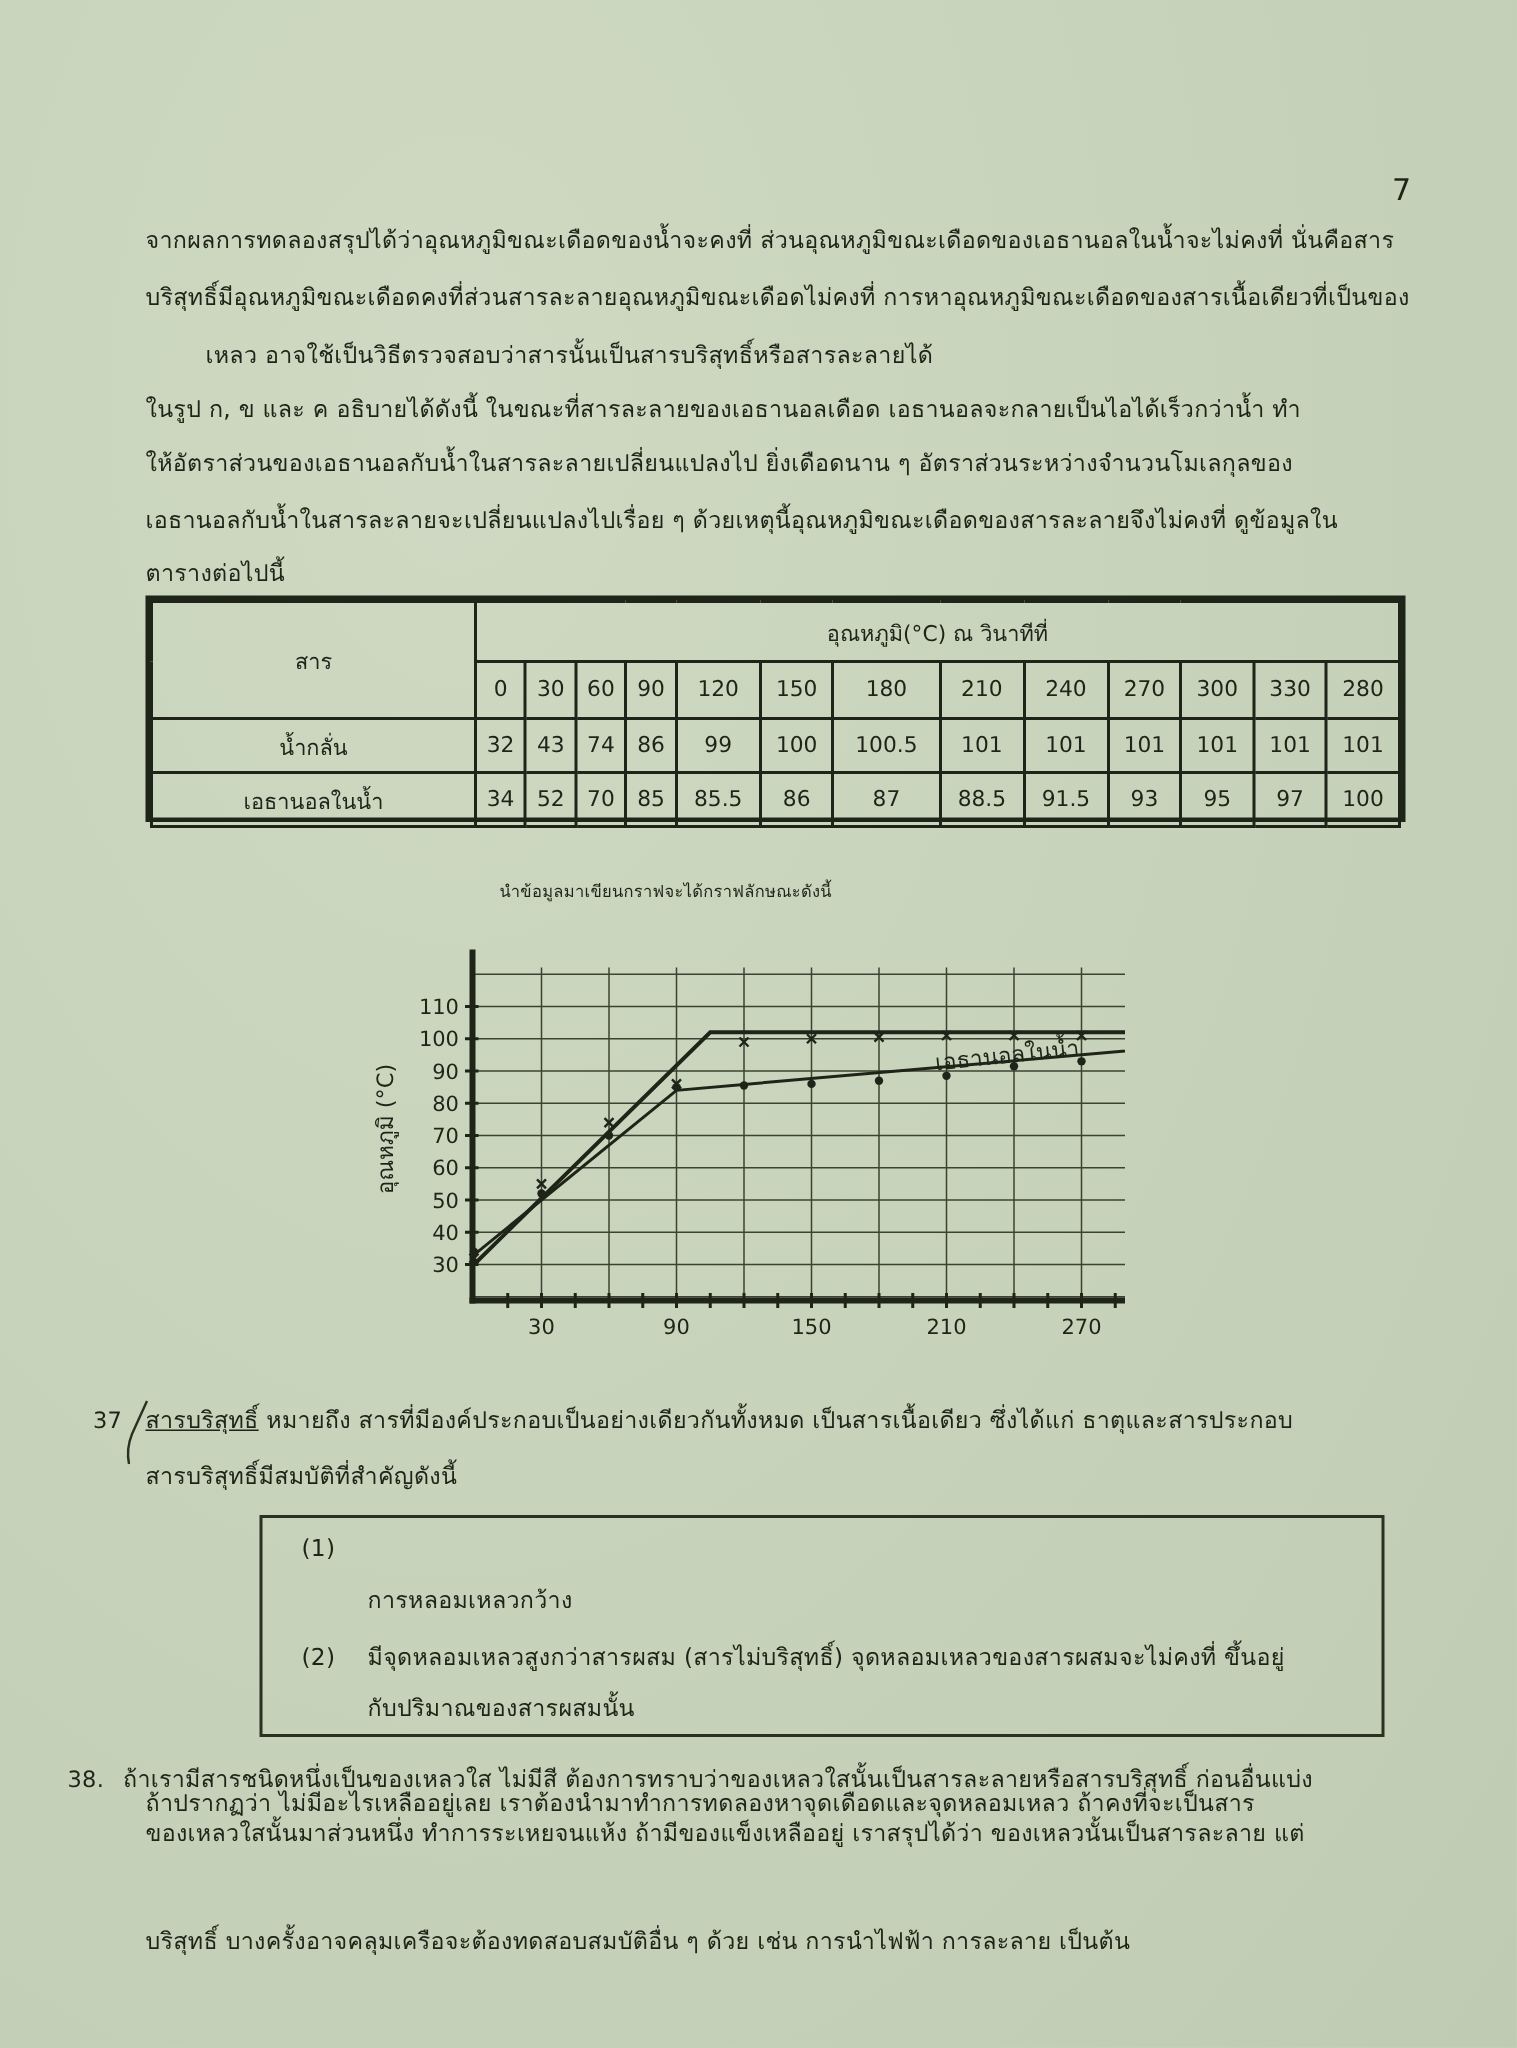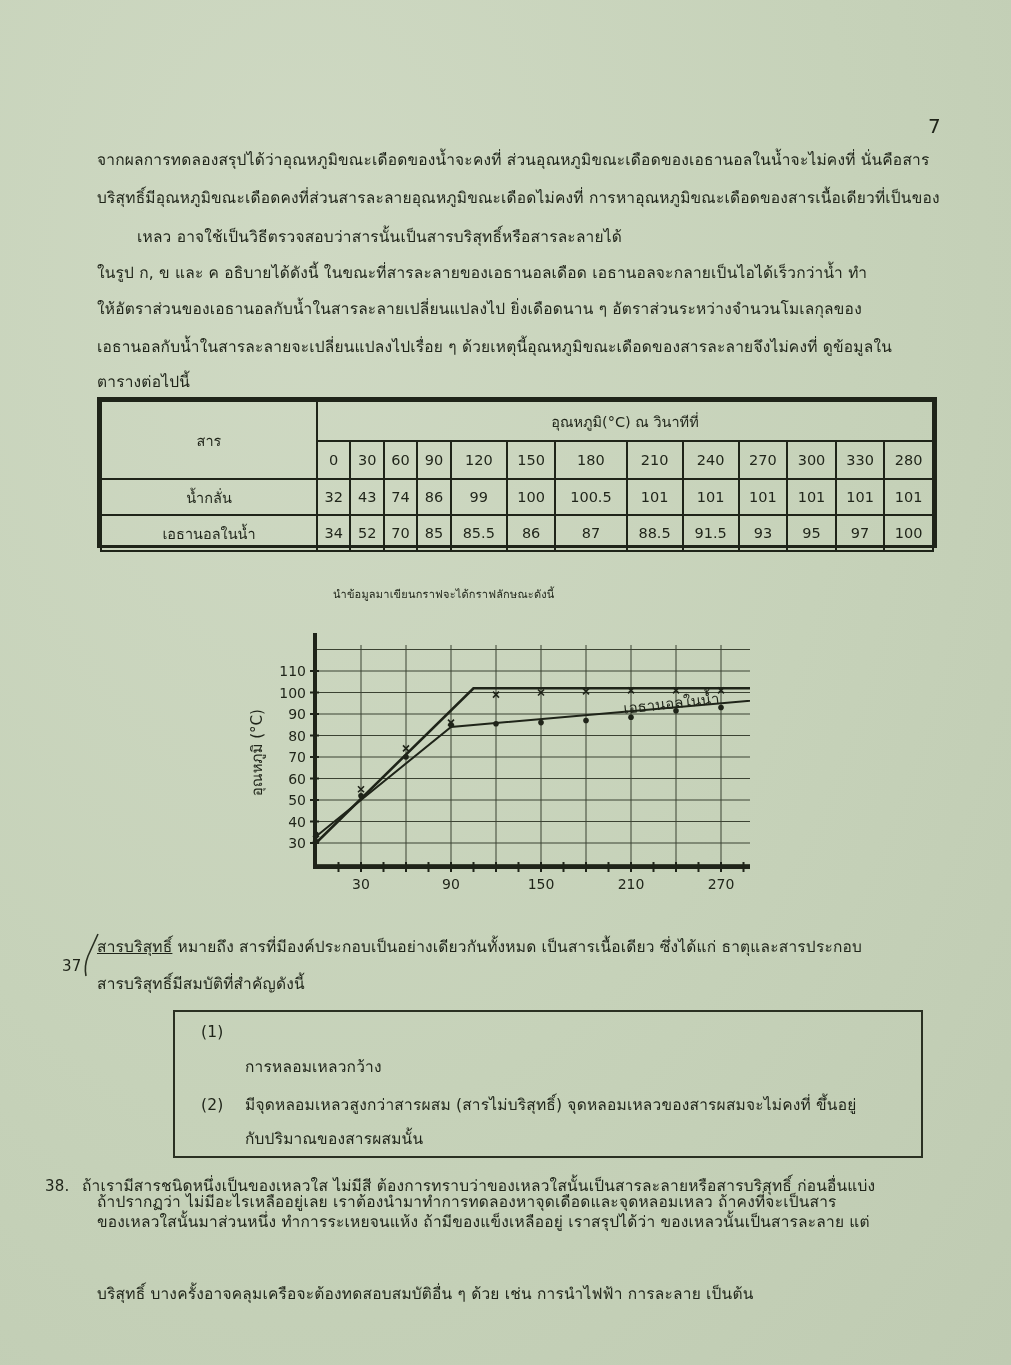--- a/index.html
+++ b/index.html
@@ -218,21 +218,21 @@
       <circle cx="491" cy="82.55000000000001" r="2.8" fill="#1f2419"></circle>
       <circle cx="536" cy="78.25" r="2.8" fill="#1f2419"></circle>
       <circle cx="581" cy="73.95000000000002" r="2.8" fill="#1f2419"></circle>
       <circle cx="626" cy="67.5" r="2.8" fill="#1f2419"></circle>
       <text x="593" y="56.900000000000006" text-anchor="middle" font-size="15" font-family="DejaVu Sans, sans-serif" fill="#1f2419">น้ำกลั่น</text>
       <text x="0" y="0" text-anchor="middle" font-size="15" font-family="DejaVu Sans, sans-serif" fill="#1f2419" transform="translate(442,83.625) rotate(-6)">เอธานอลในน้ำ</text>
     </svg>
 </div>
 
 <div>
-  <div class="abs txt" style="left:62px;top:937px;font-size:15px;margin-top:19px;">37</div>
+  <div class="abs txt" style="left:62px;top:937px;font-size:15px;">37</div>
   <svg class="abs" style="left:80px;top:930px;" width="22" height="50">
     <path d="M18 4 L8 26 M8 26 Q4 36 6 46" stroke="#2a3022" stroke-width="1.6" fill="none"></path>
   </svg>
   <div class="abs txt" style="left:97px;top:937px;">
     <span class="underline">สารบริสุทธิ์</span><span>   หมายถึง  สารที่มีองค์ประกอบเป็นอย่างเดียวกันทั้งหมด  เป็นสารเนื้อเดียว  ซึ่งได้แก่  ธาตุและสารประกอบ</span>
   </div>
   <div class="abs txt" style="left:97px;top:974px;">สารบริสุทธิ์มีสมบัติที่สำคัญดังนี้</div>
 
   <div class="abs box">
     <div class="abs txt" style="left:26px;top:10px;">(1)</div>

